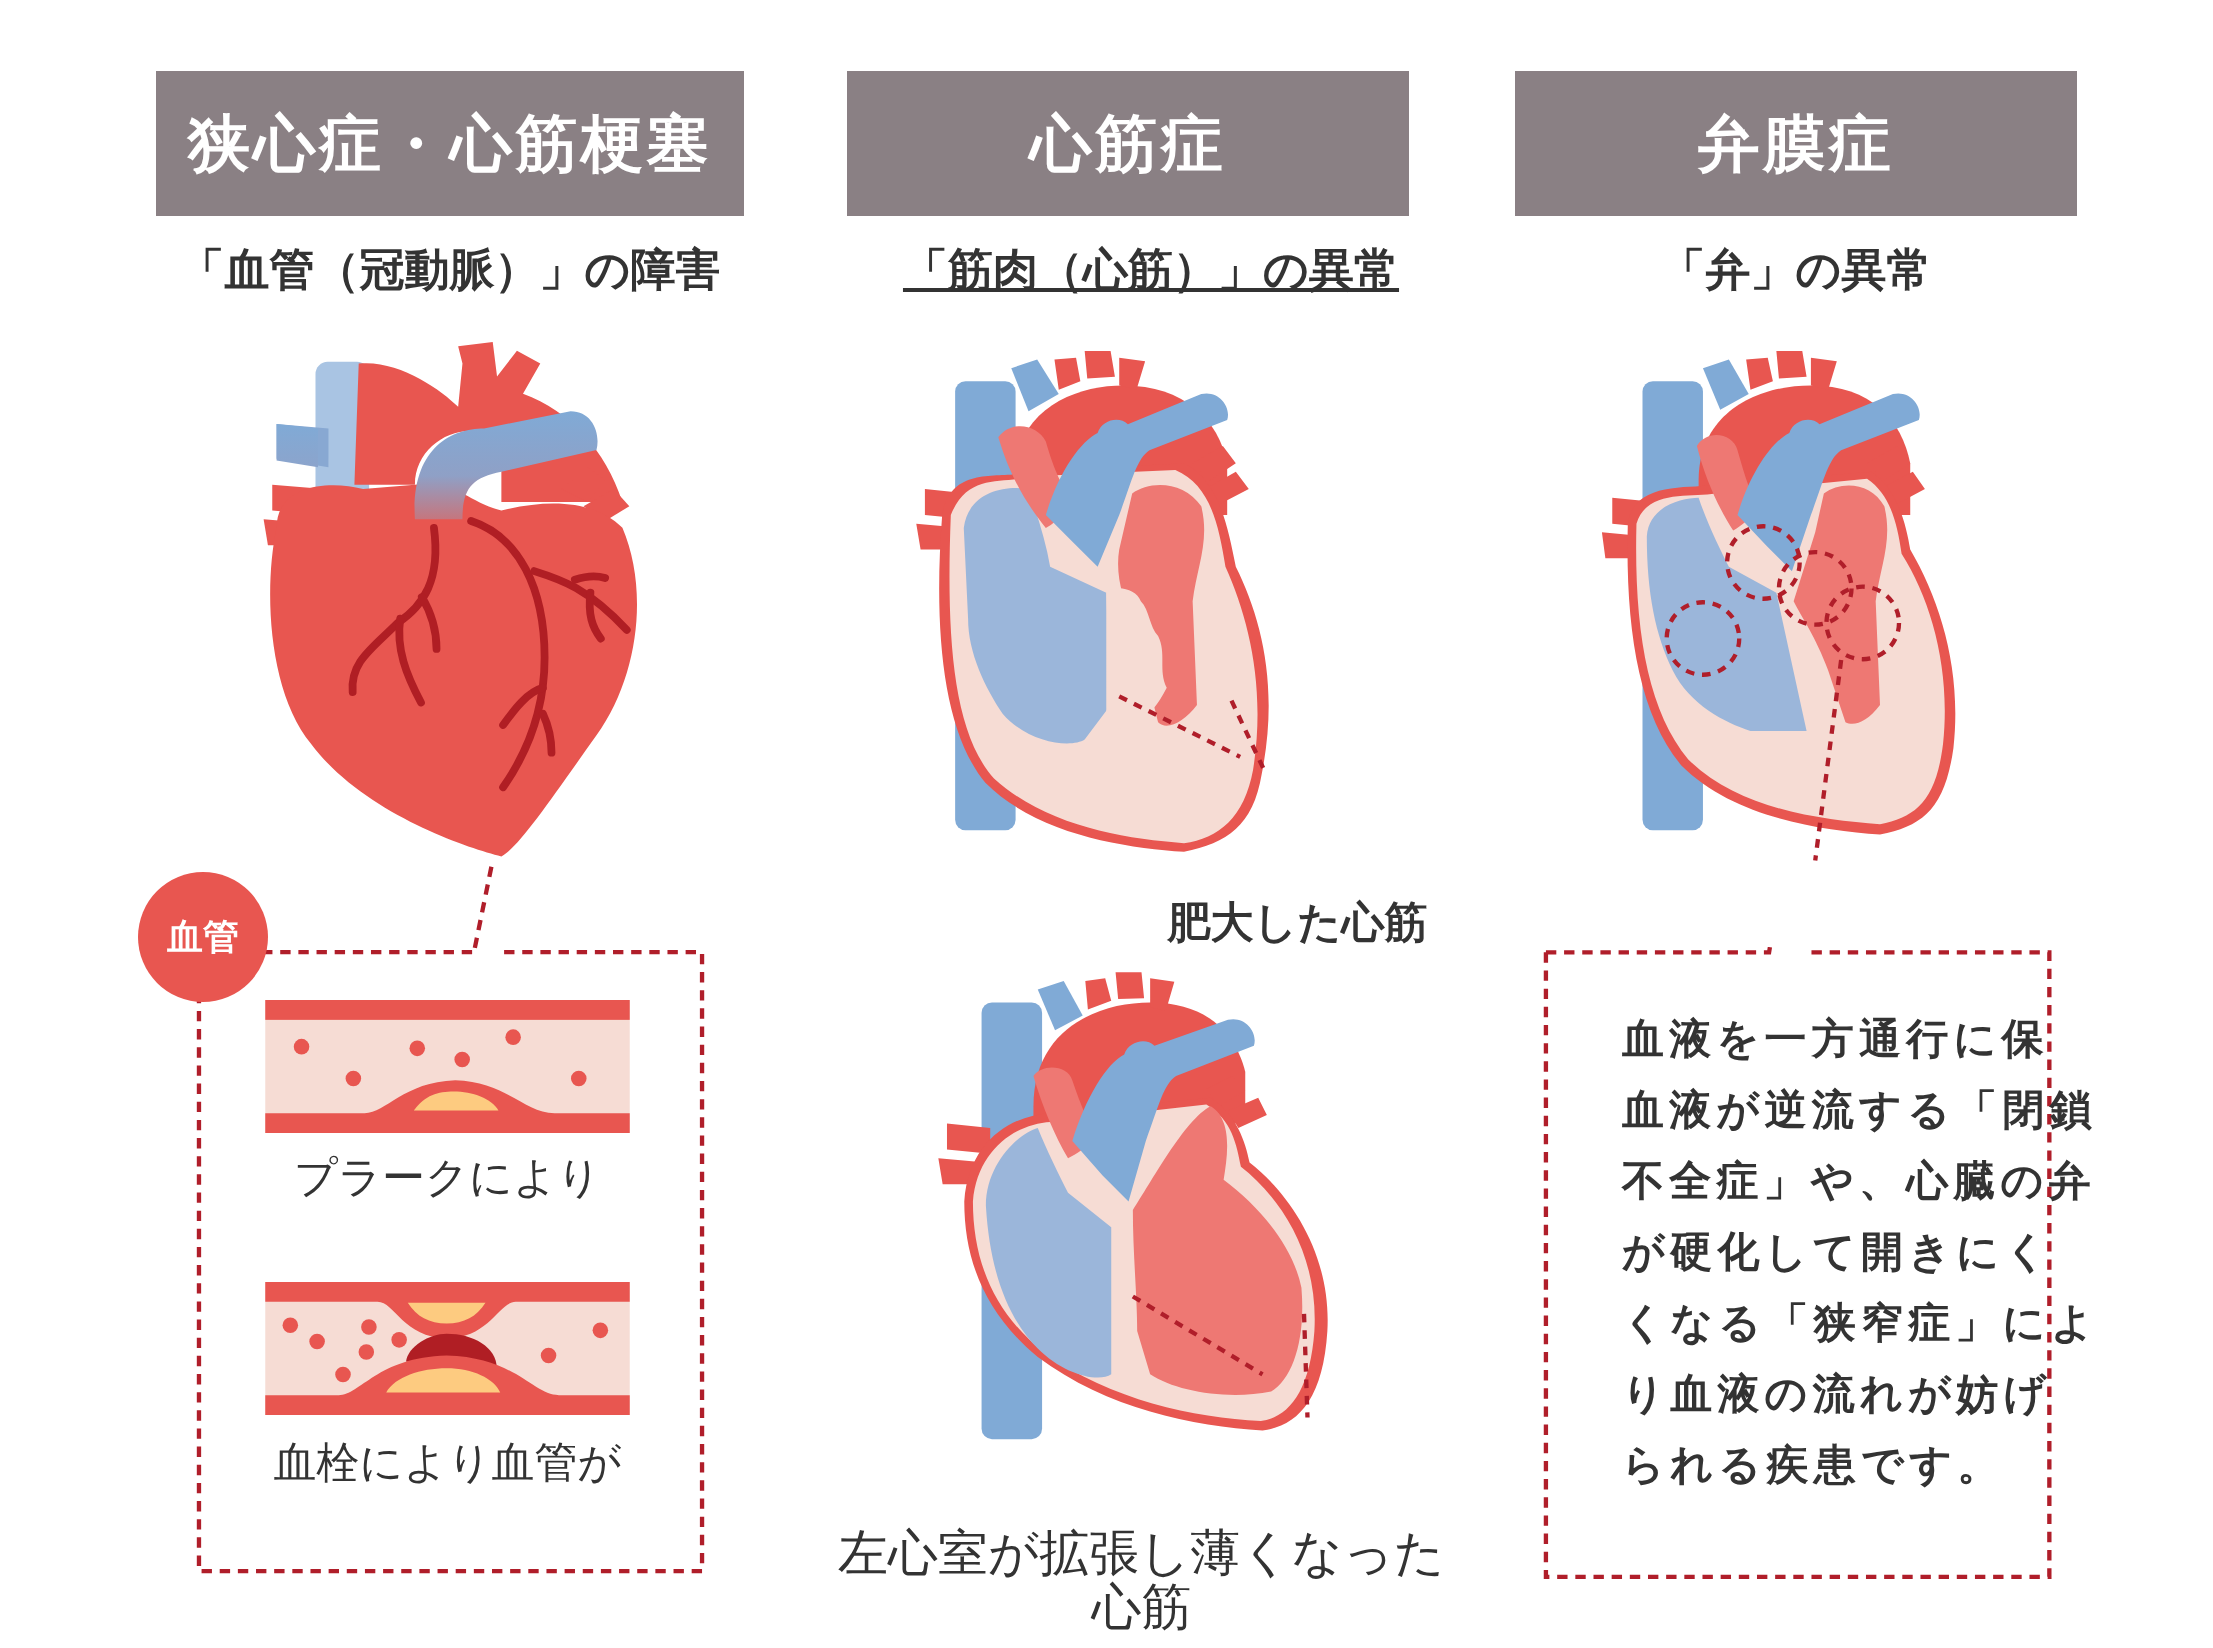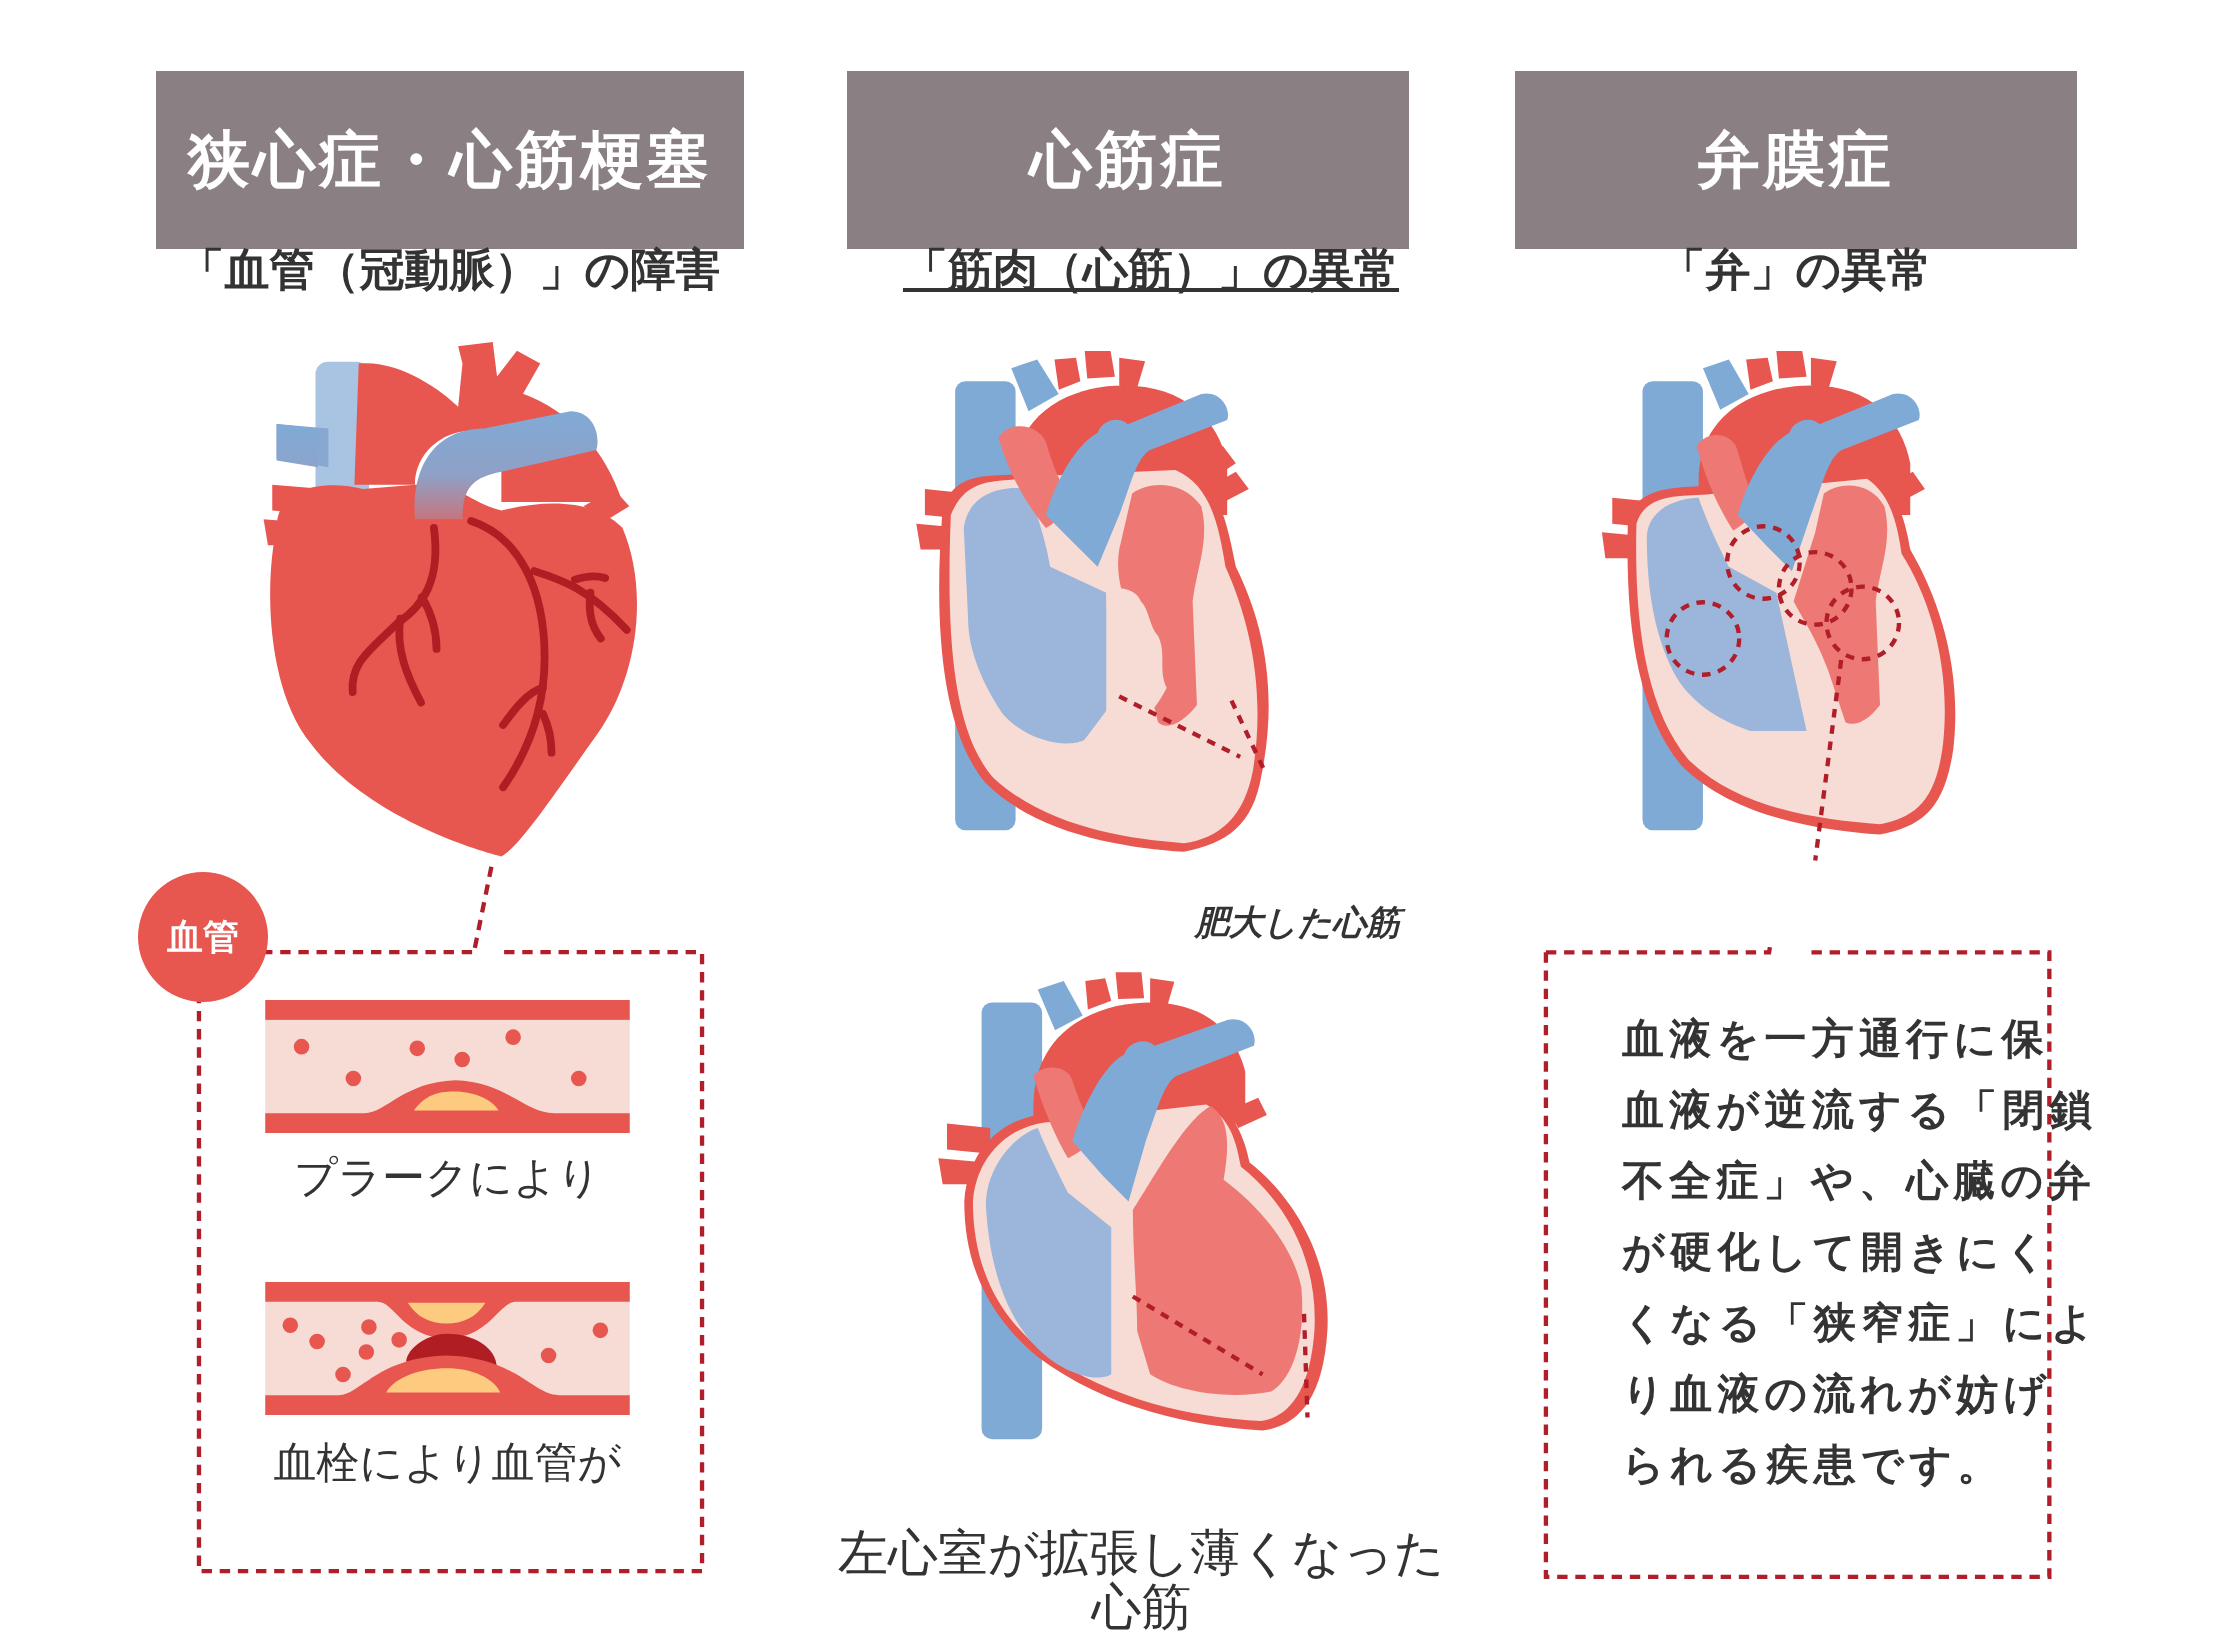--- a/index.html
+++ b/index.html
@@ -1,18 +1,18 @@
 <!DOCTYPE html>
 <html style="font-size:14px"><head>
 <meta charset="utf-8">
 <style>
   html, body { margin: 0; padding: 0; background: #ffffff; }
   body { width: 2214px; height: 1648px; position: relative; overflow: hidden;
          font-family: "DejaVu Sans", "Liberation Sans", sans-serif; color: #333333; }
-  .header-box { position: absolute; top: 71px; height: 178px; background: #8a8084;
+  .header-box { position: absolute; top: 71px; height: 145px; background: #8a8084;
                 color: #ffffff; display: flex; align-items: center; justify-content: center;
                 font-size: 62px; font-weight: bold; letter-spacing: 3.5px; }
   .subtitle { position: absolute; top: 235px; height: 69px; display: flex; align-items: center;
               justify-content: center; font-size: 45px; font-weight: bold; color: #333333; }
   .caption { position: absolute; font-size: 43px; color: #333333; text-align: center; line-height: 54px; }
   .caption-bold { font-weight: bold; }
   .desc { position: absolute; left: 1589px; top: 1003px; width: 458px; font-size: 42px;
           font-weight: bold; line-height: 71px; letter-spacing: 5.2px; color: #333333; margin-left: 33px; }
   .desc div { white-space: nowrap; }
   .badge { position: absolute; left: 138px; top: 872px; width: 130px; height: 130px; border-radius: 50%;
@@ -152,21 +152,21 @@
   <path d="M270 175 C290 160 330 160 350 190 C360 230 345 260 340 300 L345 420 C330 440 310 450 300 440 L290 400 C285 370 275 340 270 320 C260 300 250 270 255 240 Z" fill="#ee7873"></path>
 
   <path d="M240 290 C250 280 275 285 280 300 C290 310 290 330 300 340 C310 360 300 380 310 400 C300 420 290 430 280 440 C270 450 250 450 240 440 Z" fill="#f6dcd4"></path>
 
   <path d="M170 200 C185 150 210 115 230 105 C235 90 255 85 265 95 L350 60 C370 55 385 75 380 90 L290 125 C275 135 270 160 255 200 L230 260 L200 230 Z" fill="#80aad6"></path>
 
   <path d="M255 410 L395 480" stroke="#b01e2a" stroke-width="5" stroke-dasharray="10 9" fill="none"></path>
   <path d="M385 415 L425 500" stroke="#b01e2a" stroke-width="5" stroke-dasharray="10 9" fill="none"></path>
 </svg>
 
-<div class="caption caption-bold" style="left:1159px;top:895px;width:277px;font-weight:bold;font-size:34px;font-style:italic;">肥大した心筋</div>
+<div class="caption caption-bold" style="left:1159px;top:895px;width:277px;font-weight:bold;font-size:43px;">肥大した心筋</div>
 
 <svg style="left:934px;top:968px;" width="415" height="536" viewBox="0 0 480 620">
   <rect x="55" y="40" width="70" height="505" rx="12" fill="#80aad6"></rect>
   <path d="M120 25 L150 15 L172 55 L140 72 Z" fill="#80aad6"></path>
   <path d="M115 160 C115 70 190 40 250 40 C320 40 350 80 360 120 L360 180 L115 180 Z" fill="#e85650"></path>
   <path d="M175 15 L198 12 L205 38 L178 48 Z M210 5 L240 5 L243 35 L213 36 Z M250 12 L278 16 L268 50 L250 45 Z" fill="#e85650"></path>
   <path d="M315 140 L345 125 L360 142 L330 160 Z M340 165 L375 150 L385 170 L352 185 Z" fill="#e85650"></path>
   <path d="M15 180 L65 185 L65 215 L15 210 Z M5 220 L60 225 L60 250 L10 250 Z" fill="#e85650"></path>
   <path d="M35 270 C40 200 90 170 135 168 L320 150 C350 170 360 200 365 225 C410 260 460 330 455 420 C450 500 420 530 380 535 C300 530 200 510 120 450 C60 400 35 340 35 270 Z" fill="#e85650"></path>
   <path d="M45 270 C50 210 95 180 135 178 L315 158 C345 176 350 205 355 230 C400 265 445 330 440 420 C435 490 410 520 378 524 C300 520 205 500 128 445 C70 400 45 340 45 270 Z" fill="#f6dcd4"></path>

